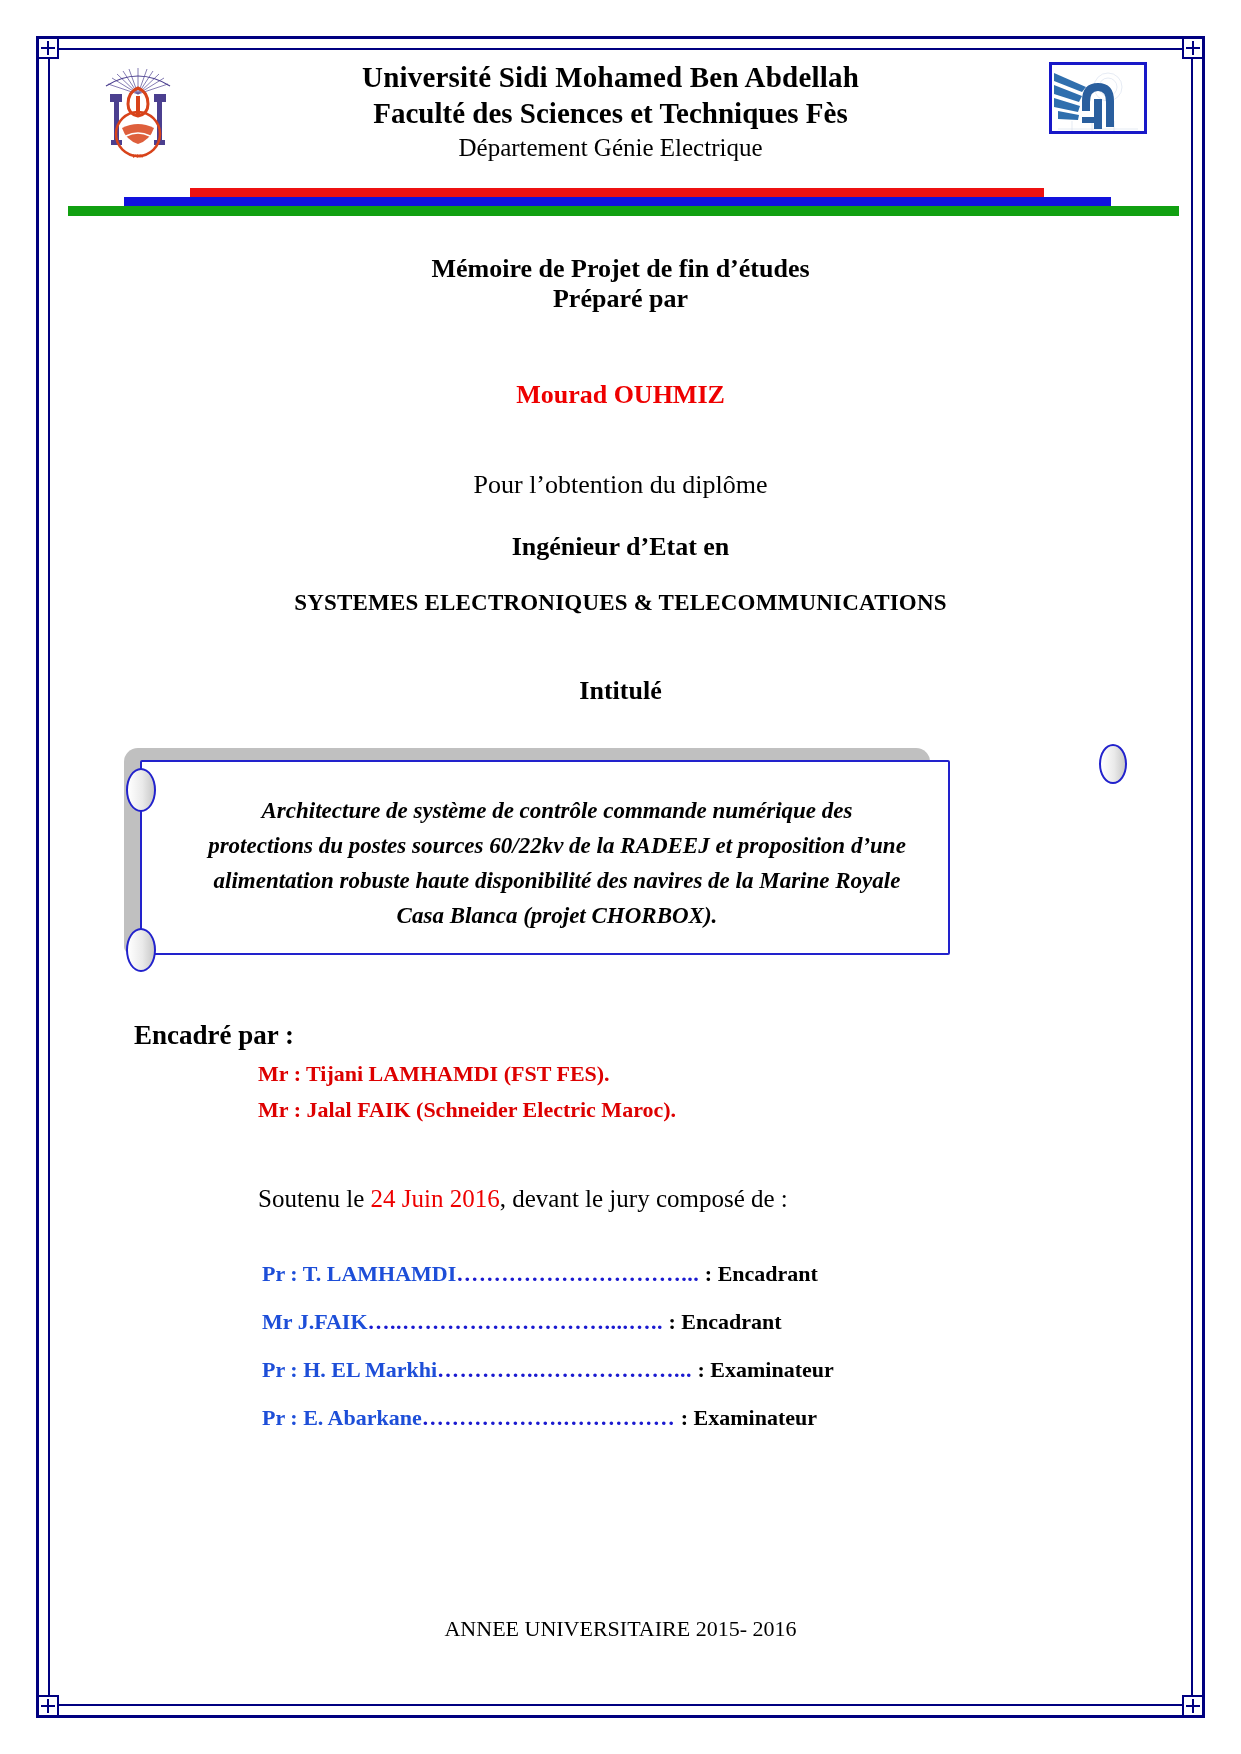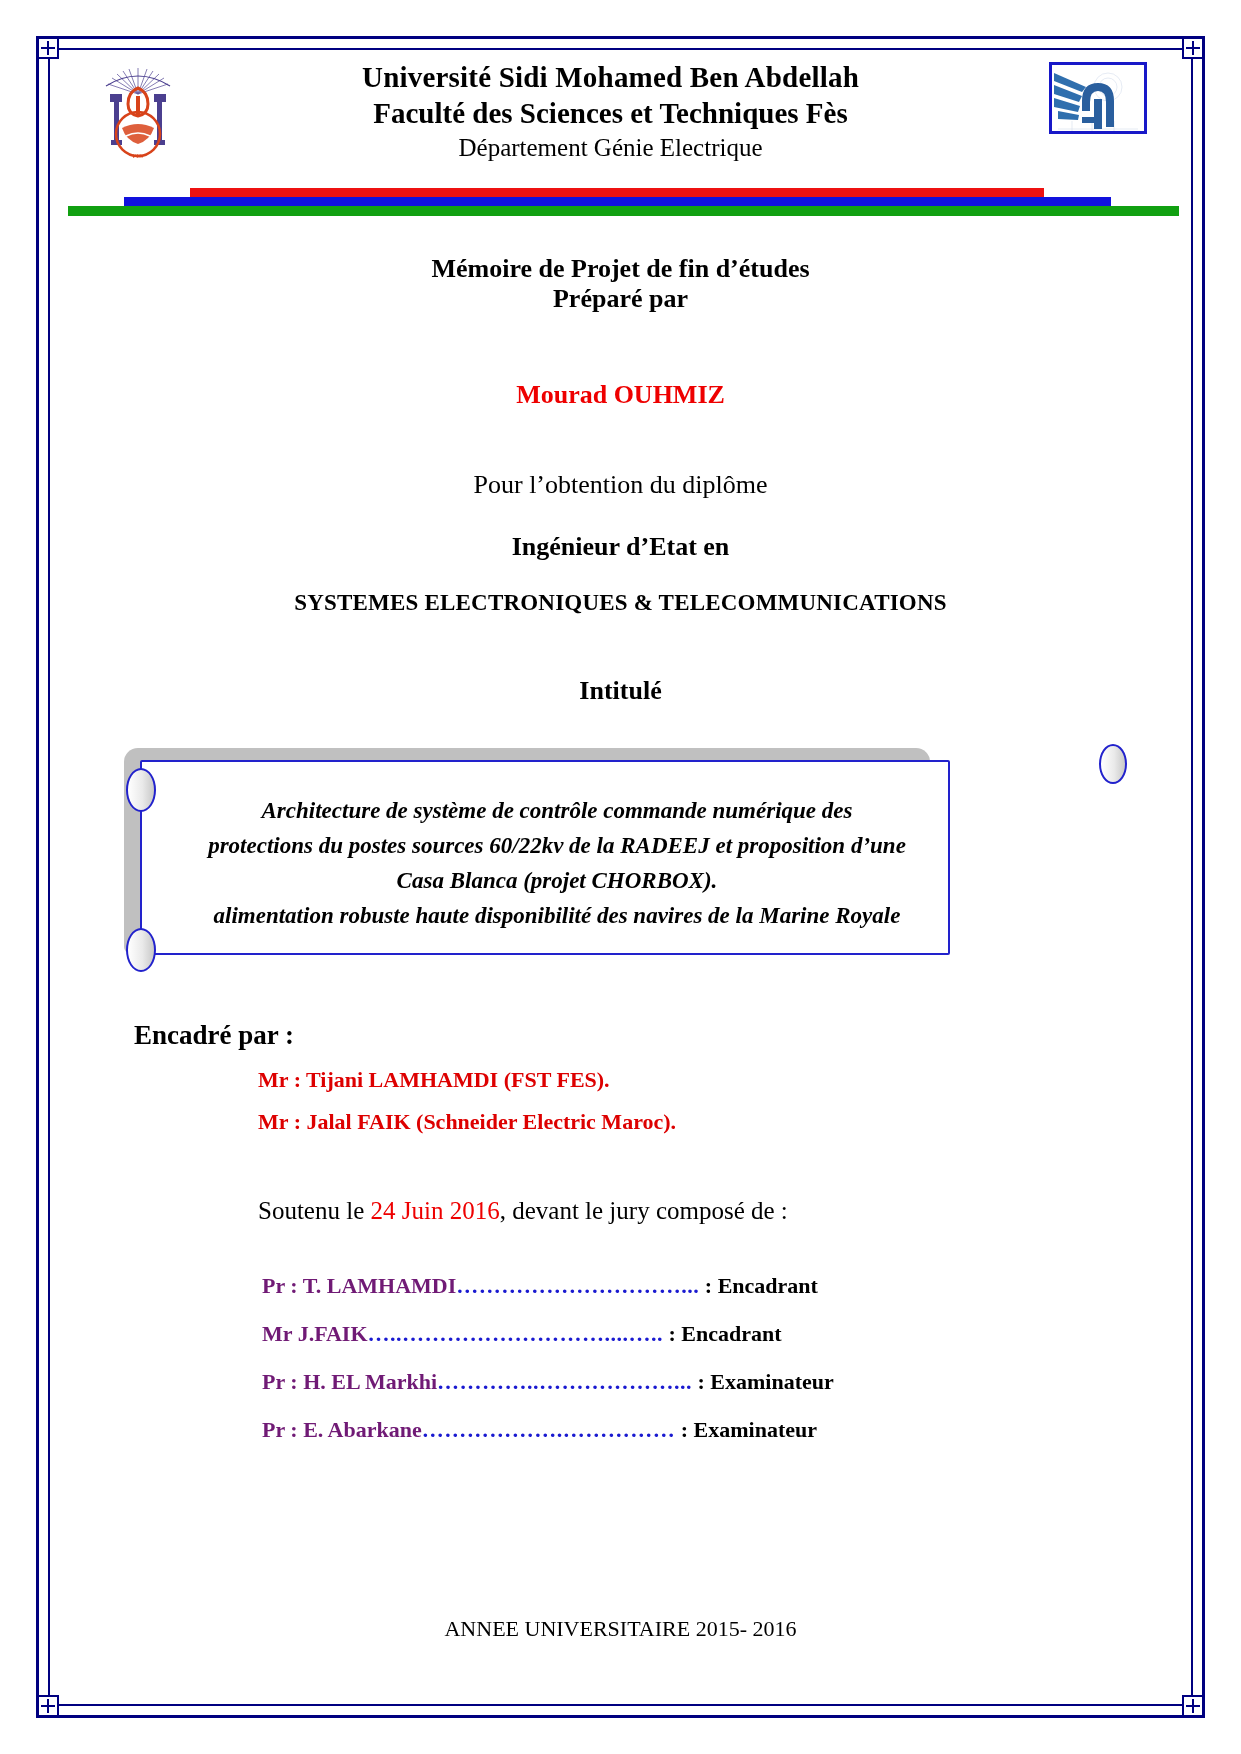--- a/index.html
+++ b/index.html
@@ -251,21 +251,21 @@
     font-size: 27px;
     font-weight: bold;
     margin-left: 72px;
     margin-top: 30px;
   }
   .supervisor {
     font-size: 22px;
     font-weight: bold;
     color: #dd0000;
     margin-left: 196px;
-    margin-top: 16px;
+    margin-top: 10px;
   }
 
   
   .soutenu {
     font-size: 25px;
     font-weight: normal;
     margin-left: 196px;
     margin-top: 62px;
   }
   .soutenu .date { color: #ee0000; }
@@ -274,21 +274,21 @@
   .jury {
     margin-top: 48px;
     margin-left: 200px;
   }
   .jury-row {
     font-size: 22px;
     font-weight: bold;
     margin-top: 22px;
     white-space: nowrap;
   }
-  .jury-row .name { color: #701a75; }
+  .jury-row .name { color: #1d4ed8; }
   .jury-row .dots { color: #1a1ad0; letter-spacing: 0.5px; }
   .jury-row .role { color: #000000; }
 
   
   .footer-year {
     position: absolute;
     left: 0;
     right: 0;
     bottom: 60px;
     text-align: center;
@@ -396,22 +396,22 @@
 
   <div class="scroll-wrap">
     <div class="scroll-shadow"></div>
     <div class="scroll-body"></div>
     <div class="curl top-right"></div>
     <div class="curl top-left"></div>
     <div class="curl bottom-left"></div>
     <div class="scroll-text">
       <div>Architecture de système de contrôle commande numérique des</div>
       <div>protections du postes sources 60/22kv de la RADEEJ et proposition d’une</div>
+      <div>alimentation robuste haute disponibilité des navires de la Marine Royale</div>
       <div>Casa Blanca (projet CHORBOX).</div>
-      <div>alimentation robuste haute disponibilité des navires de la Marine Royale</div>
     </div>
   </div>
 
   <div class="encadre-label">Encadré par :</div>
   <div class="supervisor">Mr : Tijani LAMHAMDI (FST FES).</div>
   <div class="supervisor">Mr : Jalal FAIK (Schneider Electric Maroc).</div>
 
   <div class="soutenu"><span>Soutenu le </span><span class="date">24 Juin 2016</span><span>, devant le jury composé de :</span></div>
 
   <div class="jury">

